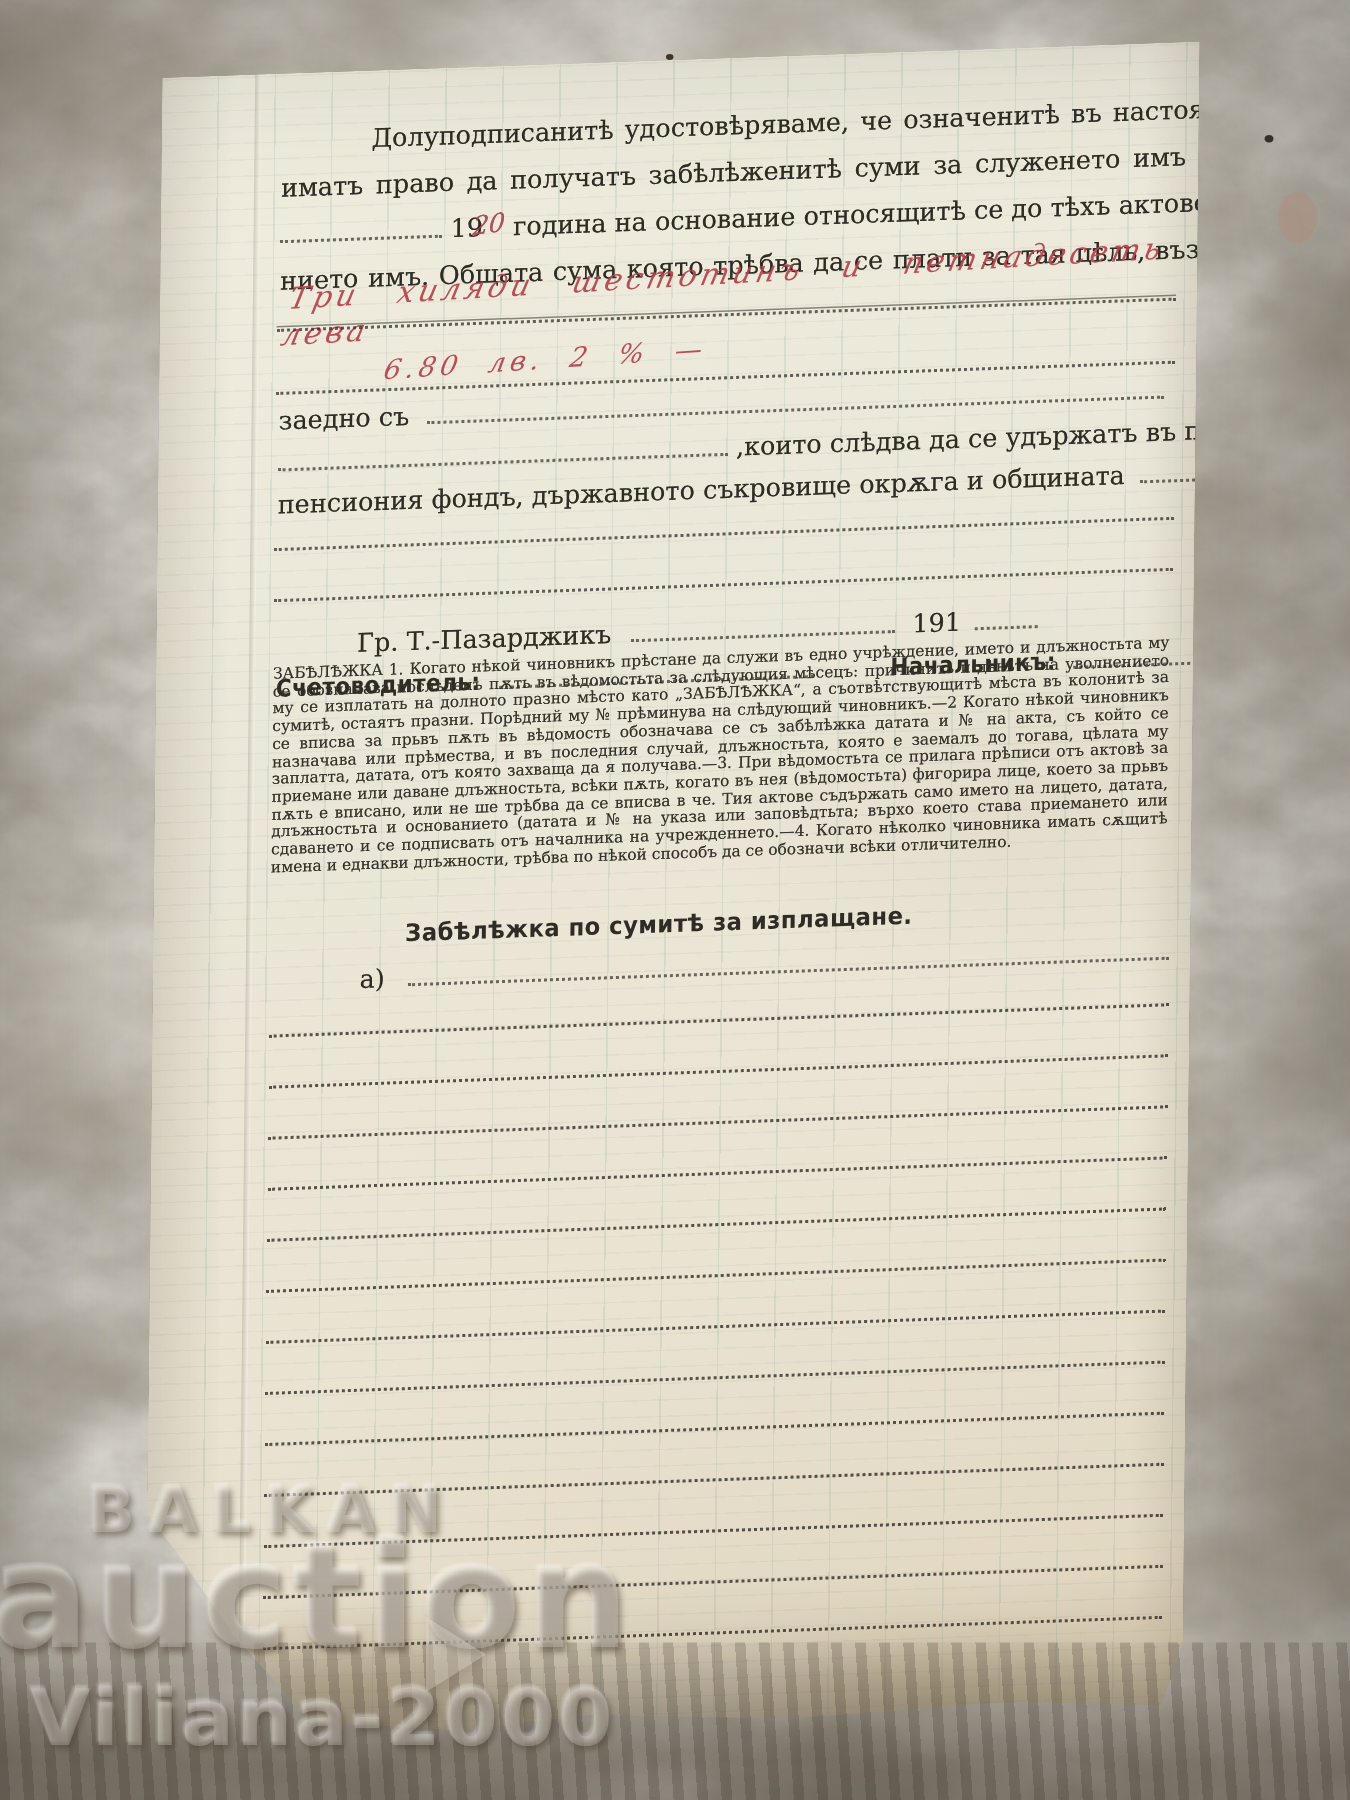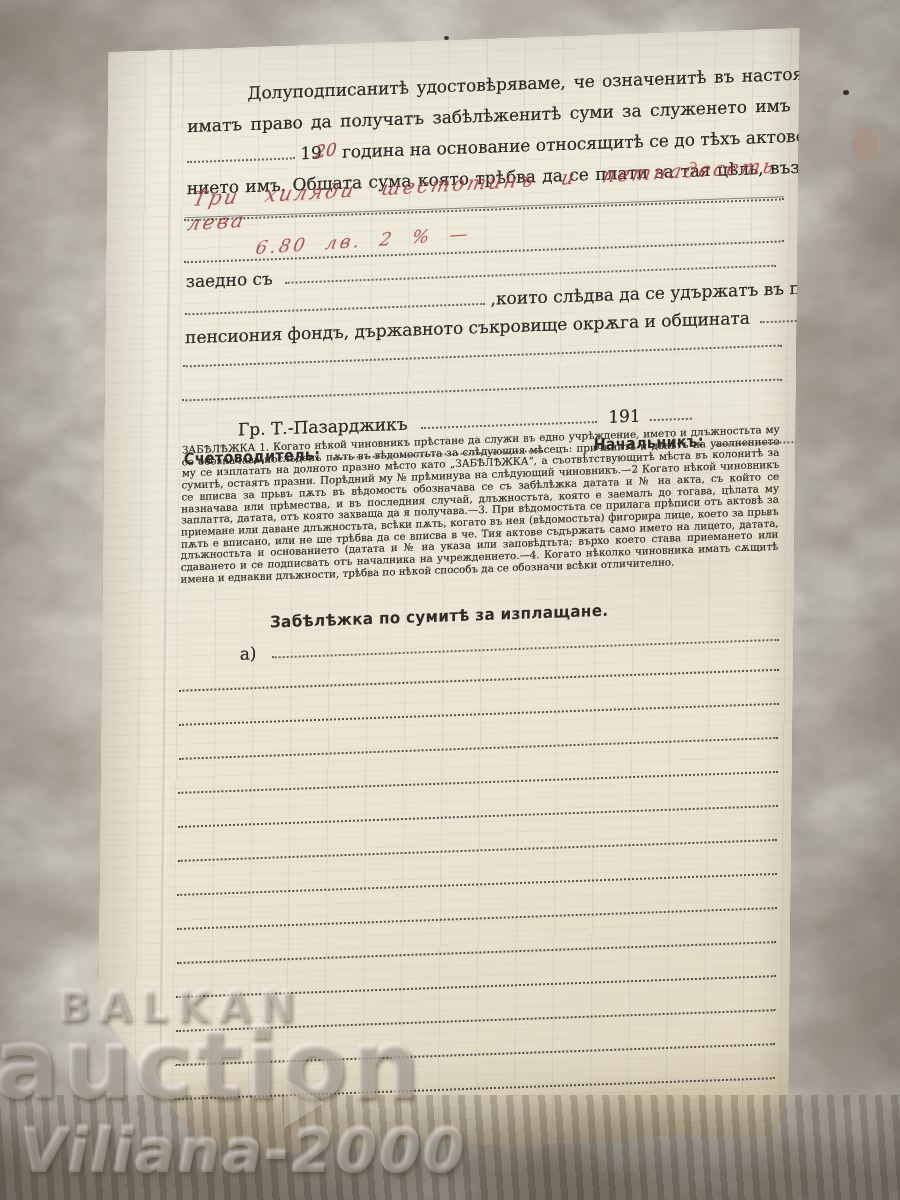--- a/index.html
+++ b/index.html
@@ -174,17 +174,17 @@
         <div class="rline" style="top: 946px;"></div>
         <div class="rline" style="top: 980px;"></div>
         <div class="rline" style="top: 1014px;"></div>
         <div class="rline" style="top: 1048px;"></div>
       </div>
   </div>
 
   <div class="wm" style="left:10px;top:982px;font-size:42px;letter-spacing:9px;margin-left:48px;">BALKAN</div>
   <div class="wm" style="left:-6px;top:1008px;font-size:97px;letter-spacing:3px;">auction</div>
   <div class="wm-arrow" style="left:284px;top:1078px;"></div>
-  <div class="wm" style="left:20px;top:1116px;font-size:60px;letter-spacing:2px;font-style:italic;">Viliana-2000</div>
+  <div class="wm" style="left:20px;top:1116px;font-size:52px;letter-spacing:2px;">Viliana-2000</div>
 
   <div class="carpet-bottom"></div>
   <div class="vignette"></div>
 </div>
 
 </body></html>

